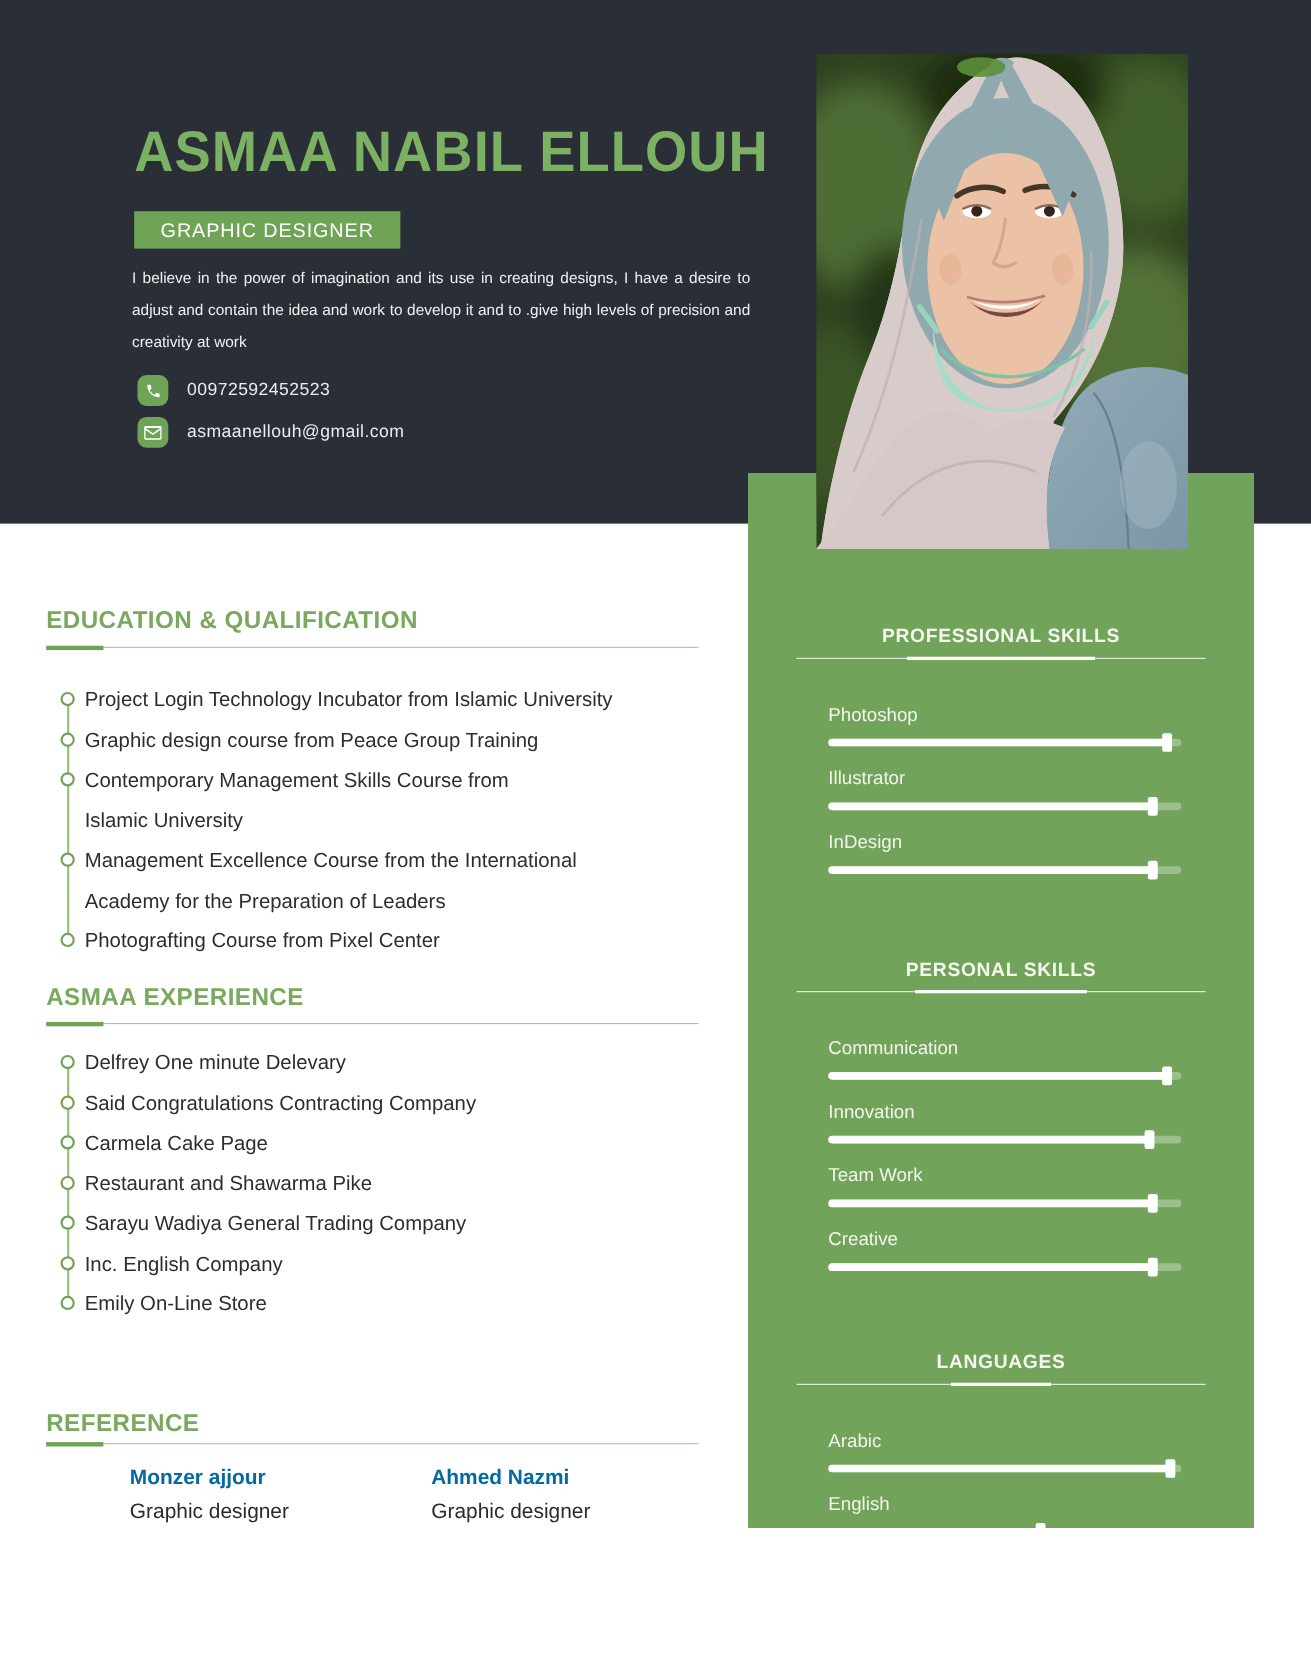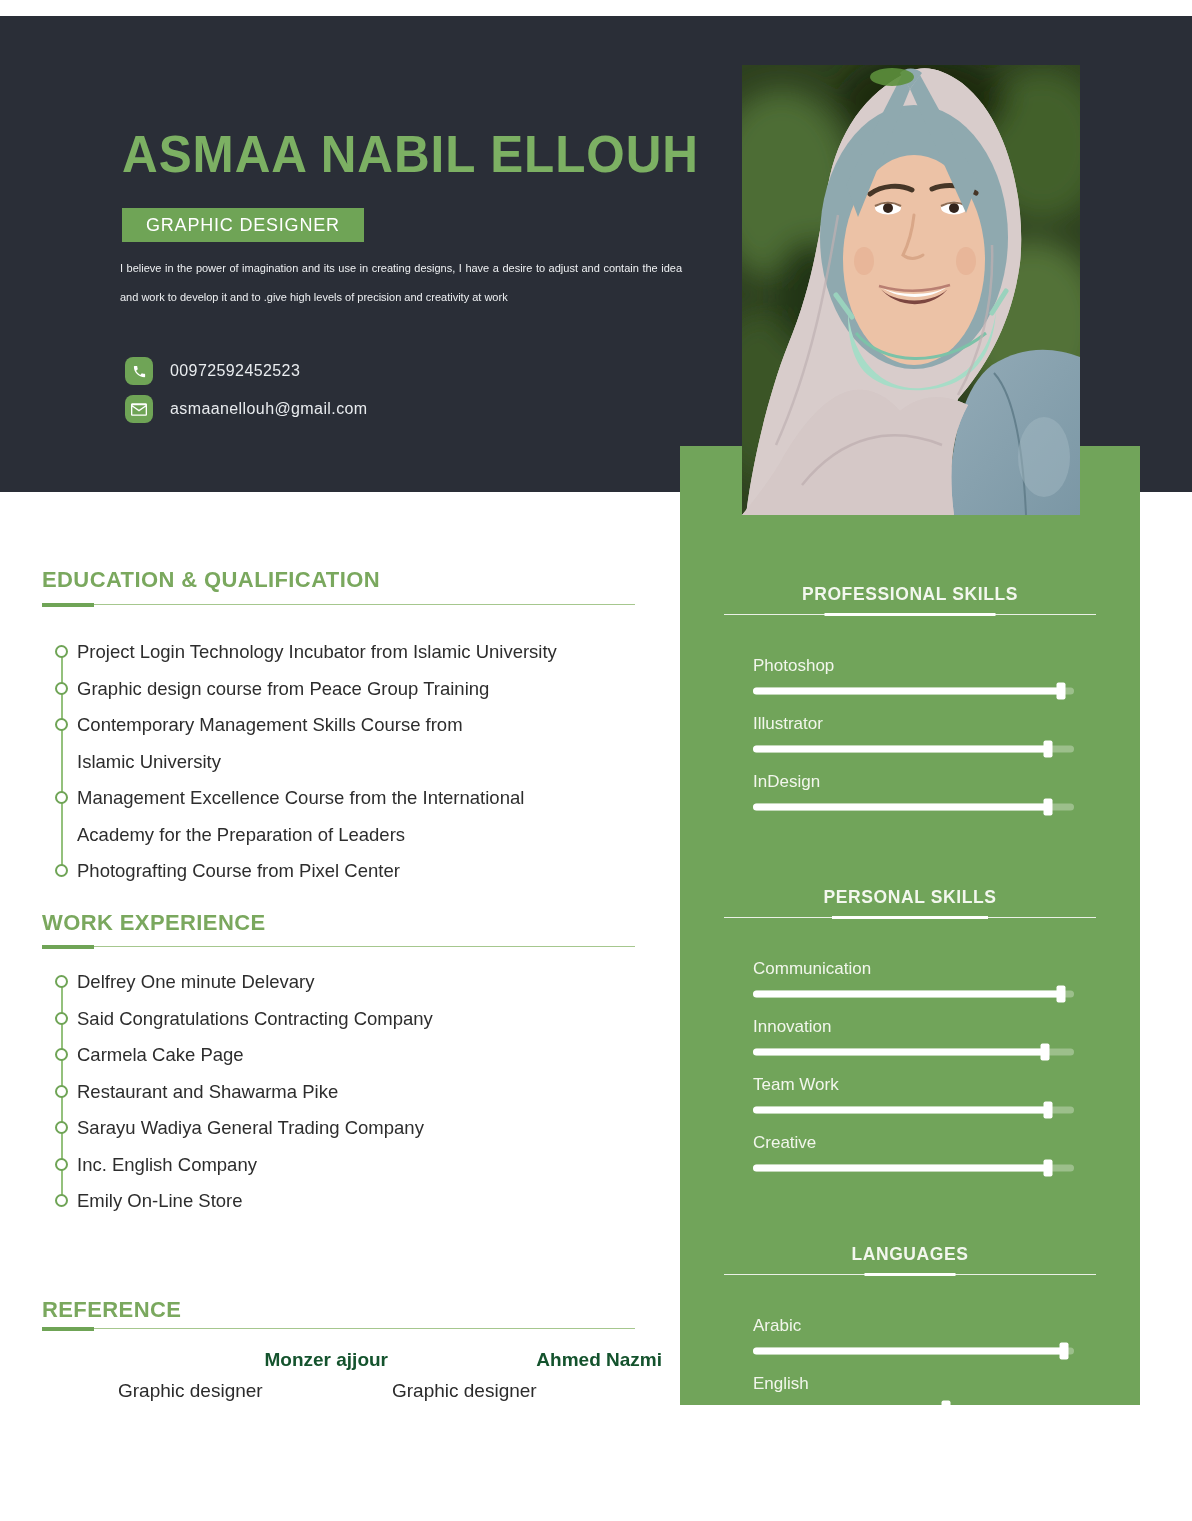--- a/index.html
+++ b/index.html
@@ -1,27 +1,27 @@
 <!DOCTYPE html>
 <html><head>
 <meta charset="utf-8">
 <style>
   html,body{margin:0;padding:0;background:#ffffff;}
-  .page{position:relative;width:1192px;height:1389px;margin:16px auto;background:#ffffff;
+  .page{position:relative;width:1192px;height:1389px;margin:0 auto;background:#ffffff;
         font-family:"Liberation Sans",sans-serif;overflow:hidden;}
 
   
   .hero{position:absolute;left:0;top:0;width:1192px;height:476px;background:#2a2e37;}
   .person-name{position:absolute;left:122px;top:108px;margin:0;color:#7cb063;
                font-size:52px;font-weight:bold;letter-spacing:1px;white-space:nowrap;
                transform:scaleX(.95);transform-origin:left center;}
   .badge{position:absolute;left:122px;top:192px;height:34px;line-height:34px;background:#6fa456;
          color:#ffffff;font-size:18px;letter-spacing:.8px;padding:0 24px;}
   .summary{position:absolute;left:120px;top:238px;width:562px;margin:0;color:#eef0f2;
-           font-size:11px;line-height:29px;text-align:justify;}
+           font-size:14px;line-height:29px;text-align:justify;}
   .contacts{position:absolute;left:125px;top:341px;}
   .c-row{display:flex;align-items:center;margin-bottom:10px;height:28px;}
   .c-icon{width:28px;height:28px;border-radius:8px;background:#6fa456;display:flex;
           align-items:center;justify-content:center;flex:0 0 28px;}
   .c-icon svg{display:block;}
   .c-text{margin-left:17px;color:#e9ecef;font-size:16px;letter-spacing:.4px;}
 
   
   .panel{position:absolute;left:680px;top:430px;width:460px;height:1006px;background:#71a45a;}
   .p-section{position:absolute;left:0;width:460px;}
@@ -56,21 +56,21 @@
   .timeline{position:absolute;left:55px;width:585px;padding-left:22px;box-sizing:border-box;}
   .t-rail{position:absolute;left:6px;top:16px;bottom:14px;width:2px;background:#94c17c;}
   .t-item{position:relative;font-size:18.5px;color:#2d2d2d;line-height:36.5px;}
   .t-bullet{position:absolute;left:-22px;top:11px;width:9px;height:9px;border:2.5px solid #6fa456;
             border-radius:50%;background:#ffffff;box-sizing:content-box;}
   .t-cont{font-size:18.5px;color:#2d2d2d;line-height:36.5px;}
 
   .refs{position:absolute;left:42px;top:1332px;width:600px;}
   .ref-card{position:absolute;top:0;width:270px;}
   .ref-1{left:76px;} .ref-2{left:350px;}
-  .ref-name{font-size:19px;font-weight:bold;color:#14532d;line-height:24px;margin-bottom:7px;text-align:right;}
+  .ref-name{font-size:19px;font-weight:bold;color:#0369a1;line-height:24px;margin-bottom:7px;}
   .ref-role{font-size:19px;color:#2b2b2b;line-height:24px;margin-bottom:7px;}
   .ref-phone{font-size:17.5px;color:#3b3b3b;line-height:22px;letter-spacing:.3px;}
 </style>
 </head>
 <body>
 
 <div class="page">
 
   <div class="hero">
     <h1 class="person-name">ASMAA NABIL ELLOUH</h1>
@@ -305,21 +305,21 @@
       <span class="t-bullet"></span>
       <div>Management Excellence Course from the International</div>
       <div class="t-cont">Academy for the Preparation of Leaders</div>
     </div>
     <div class="t-item">
       <span class="t-bullet"></span>
       <div>Photografting Course from Pixel Center</div>
     </div>
   </div>
 
-  <h2 class="sec-head" style="top:894px;">WORK EXPERIENCE</h2>
+  <h2 class="sec-head" style="top:894px;">ASMAA EXPERIENCE</h2>
   <div class="h-rule" style="top:929px;">
     <span class="h-rule-thin"></span>
       <span class="h-rule-thick"></span>
   </div>
   <div class="timeline" style="top:948px;">
     <span class="t-rail"></span>
     <div class="t-item">
       <span class="t-bullet"></span>
       <div>Delfrey One minute Delevary</div>
     </div>

